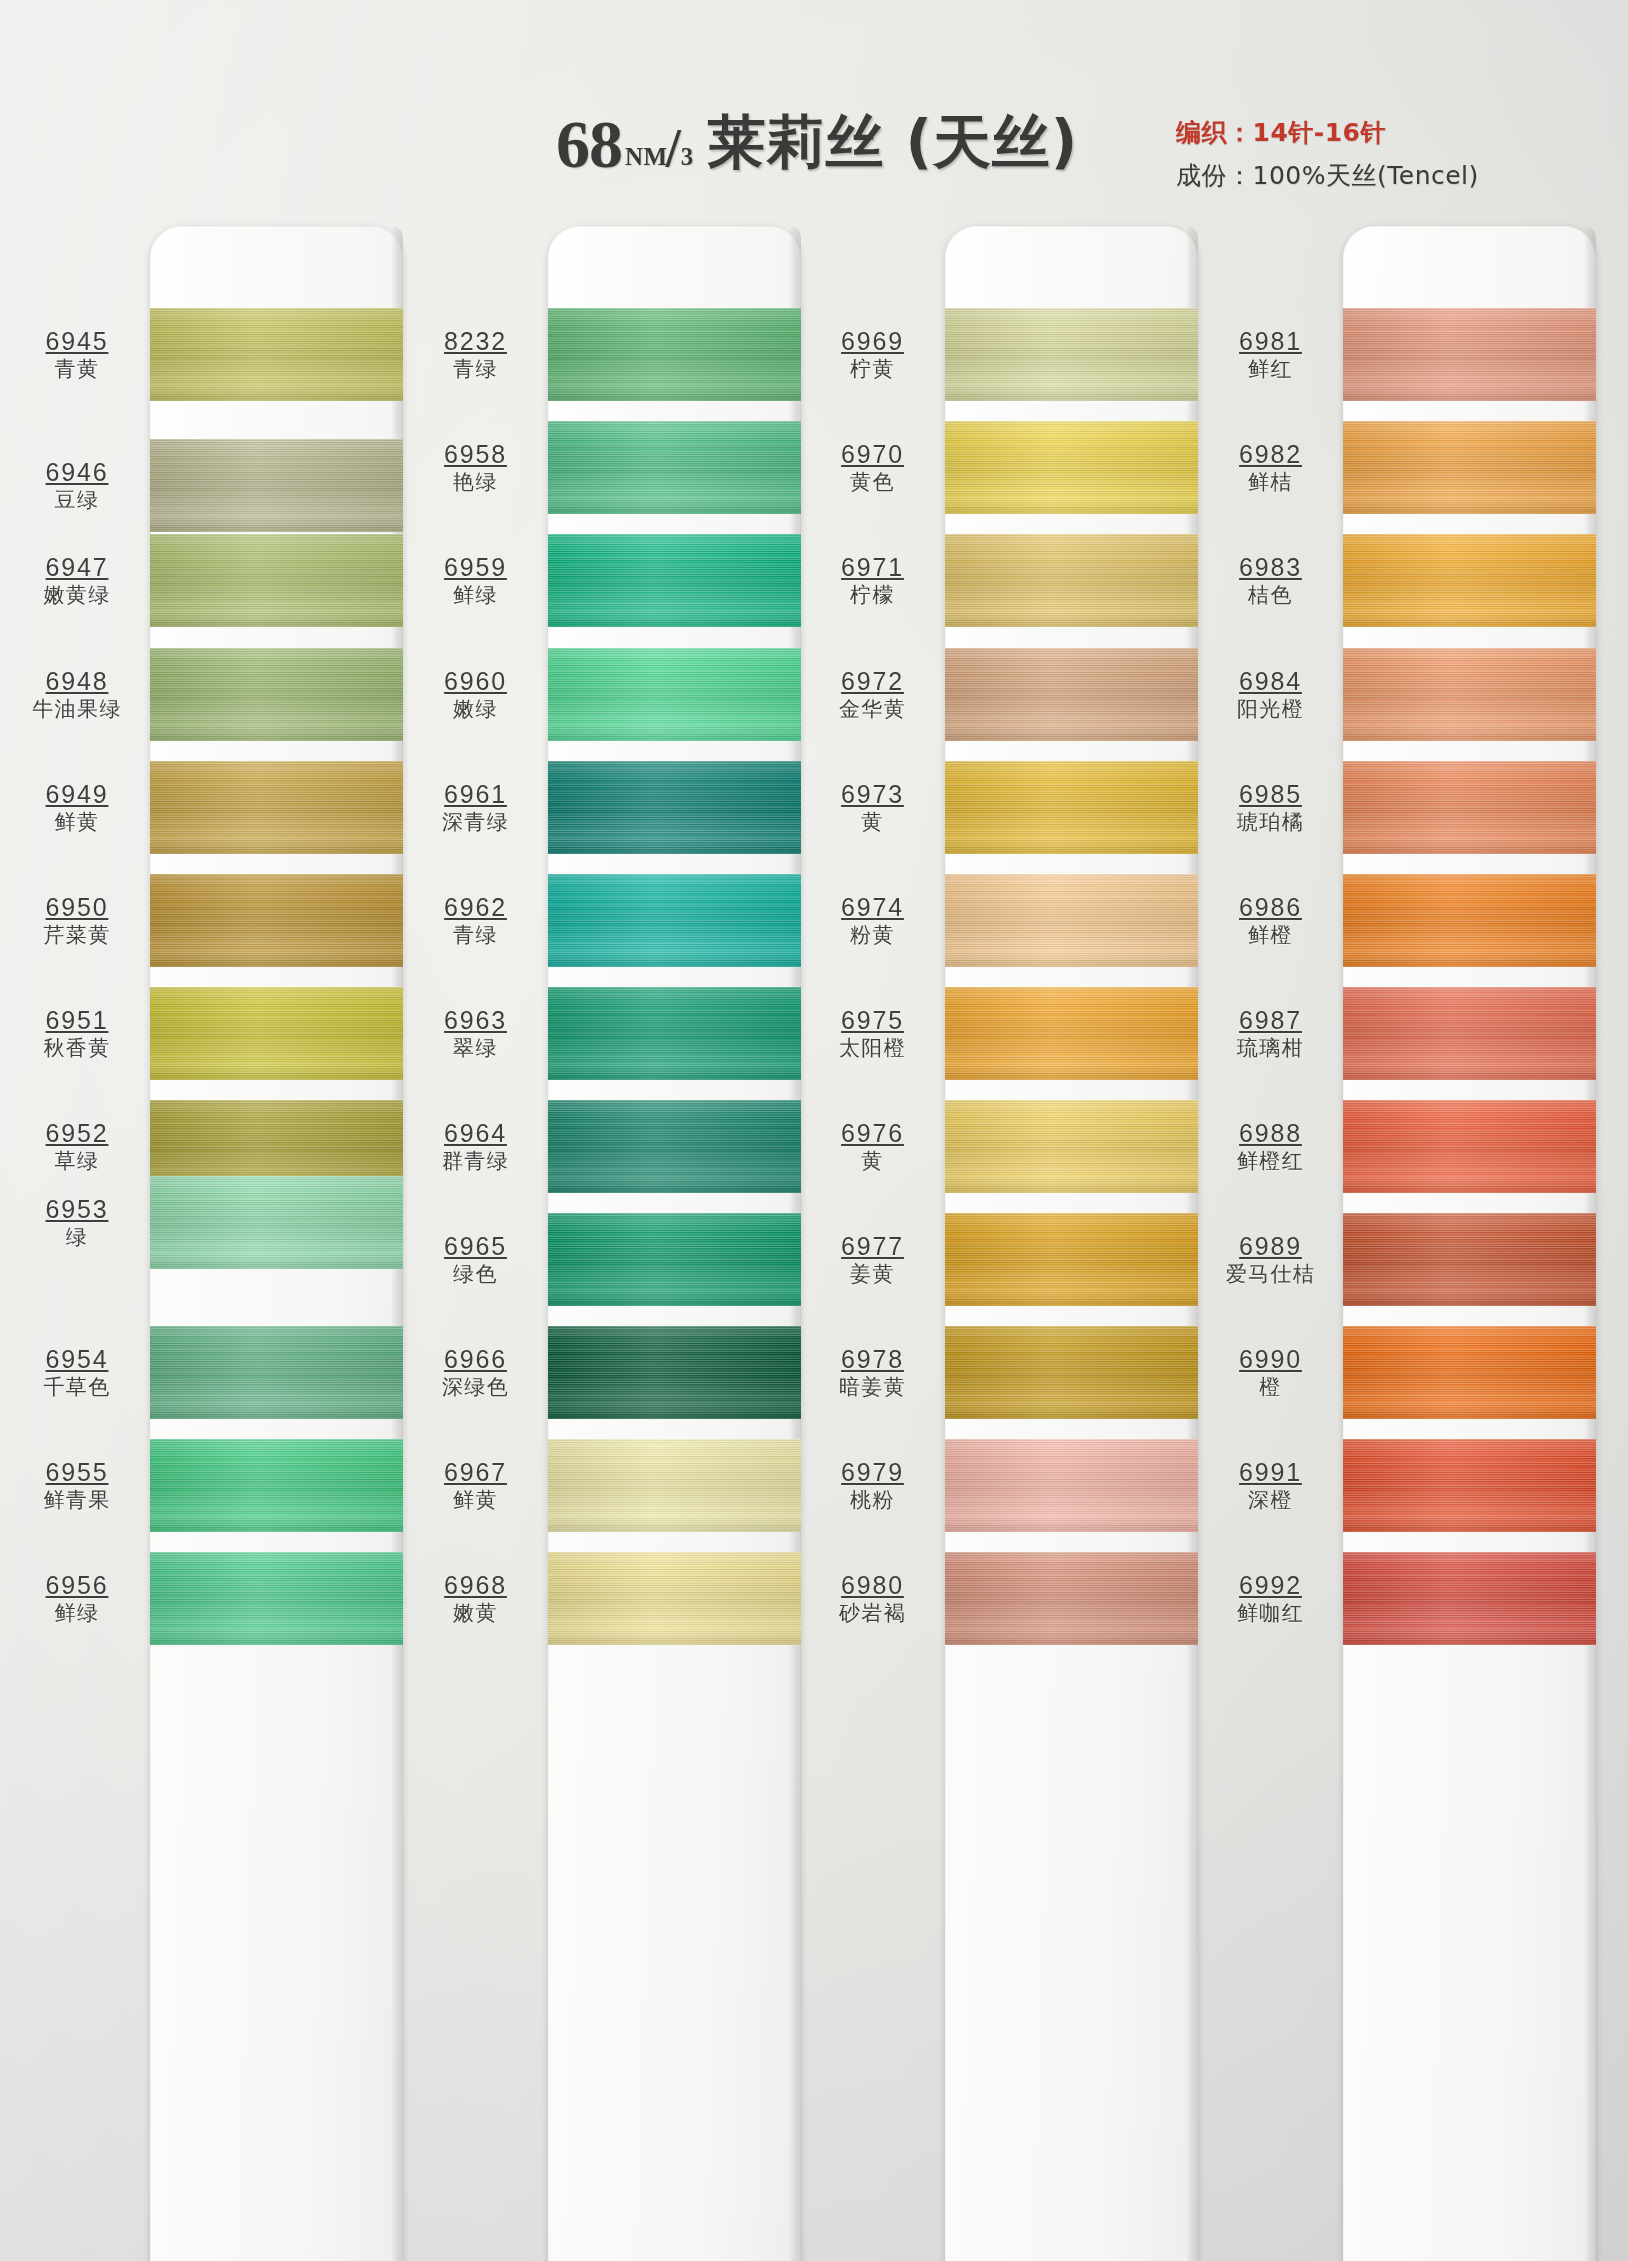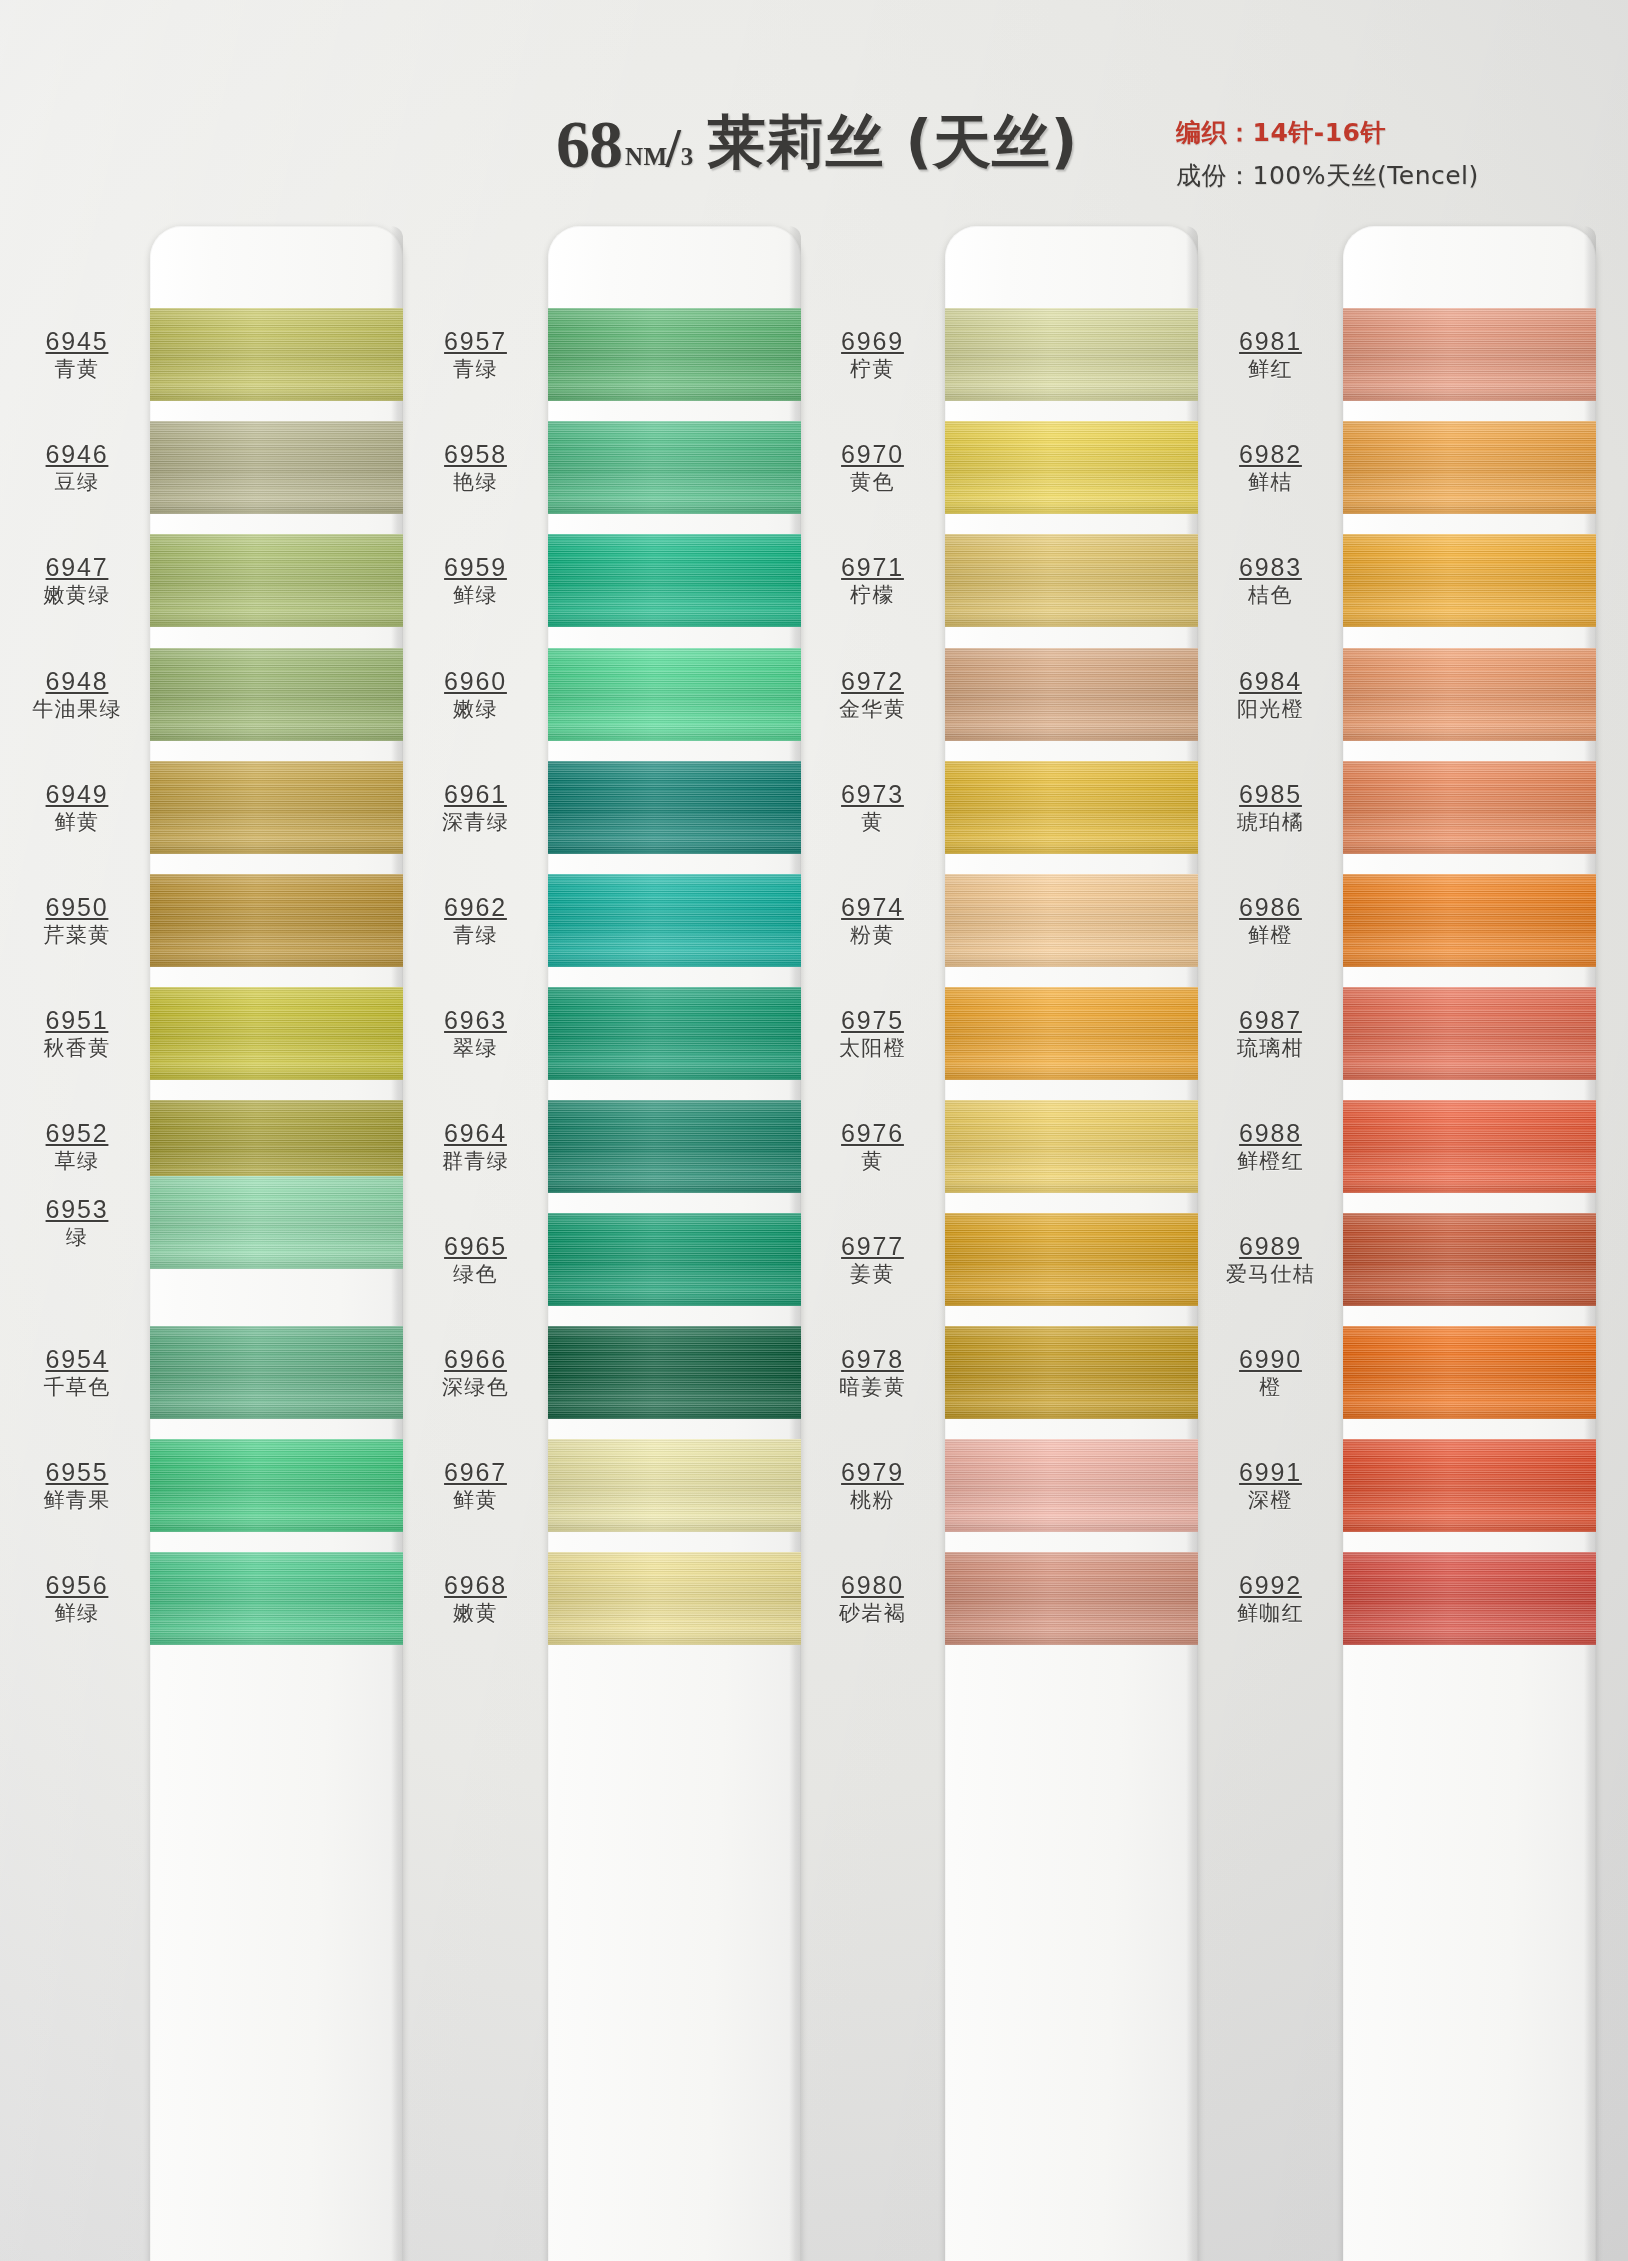--- a/index.html
+++ b/index.html
@@ -172,21 +172,21 @@
       <div class="rows">
         <div class="row" style="top: 72px;">
           <div class="label">
             <div class="code">6945</div>
             <div class="name">青黄</div>
           </div>
           <div class="swatch-wrap">
             <div class="swatch" style="background: rgb(197, 196, 92);"></div>
           </div>
         </div>
-        <div class="row" style="top: 185px;">
+        <div class="row" style="top: 203px;">
           <div class="label">
             <div class="code">6946</div>
             <div class="name">豆绿</div>
           </div>
           <div class="swatch-wrap">
             <div class="swatch" style="background: rgb(183, 181, 140);"></div>
           </div>
         </div>
         <div class="row" style="top: 298px;">
           <div class="label">
@@ -278,21 +278,21 @@
             <div class="swatch" style="background: rgb(74, 203, 140);"></div>
           </div>
         </div>
       </div>
     </div>
     <div class="col col-1">
       <div class="card"></div>
       <div class="rows">
         <div class="row" style="top: 72px;">
           <div class="label">
-            <div class="code">6957</div>
+            <div class="code">8232</div>
             <div class="name">青绿</div>
           </div>
           <div class="swatch-wrap">
             <div class="swatch" style="background: rgb(92, 184, 115);"></div>
           </div>
         </div>
         <div class="row" style="top: 185px;">
           <div class="label">
             <div class="code">6958</div>
             <div class="name">艳绿</div>

